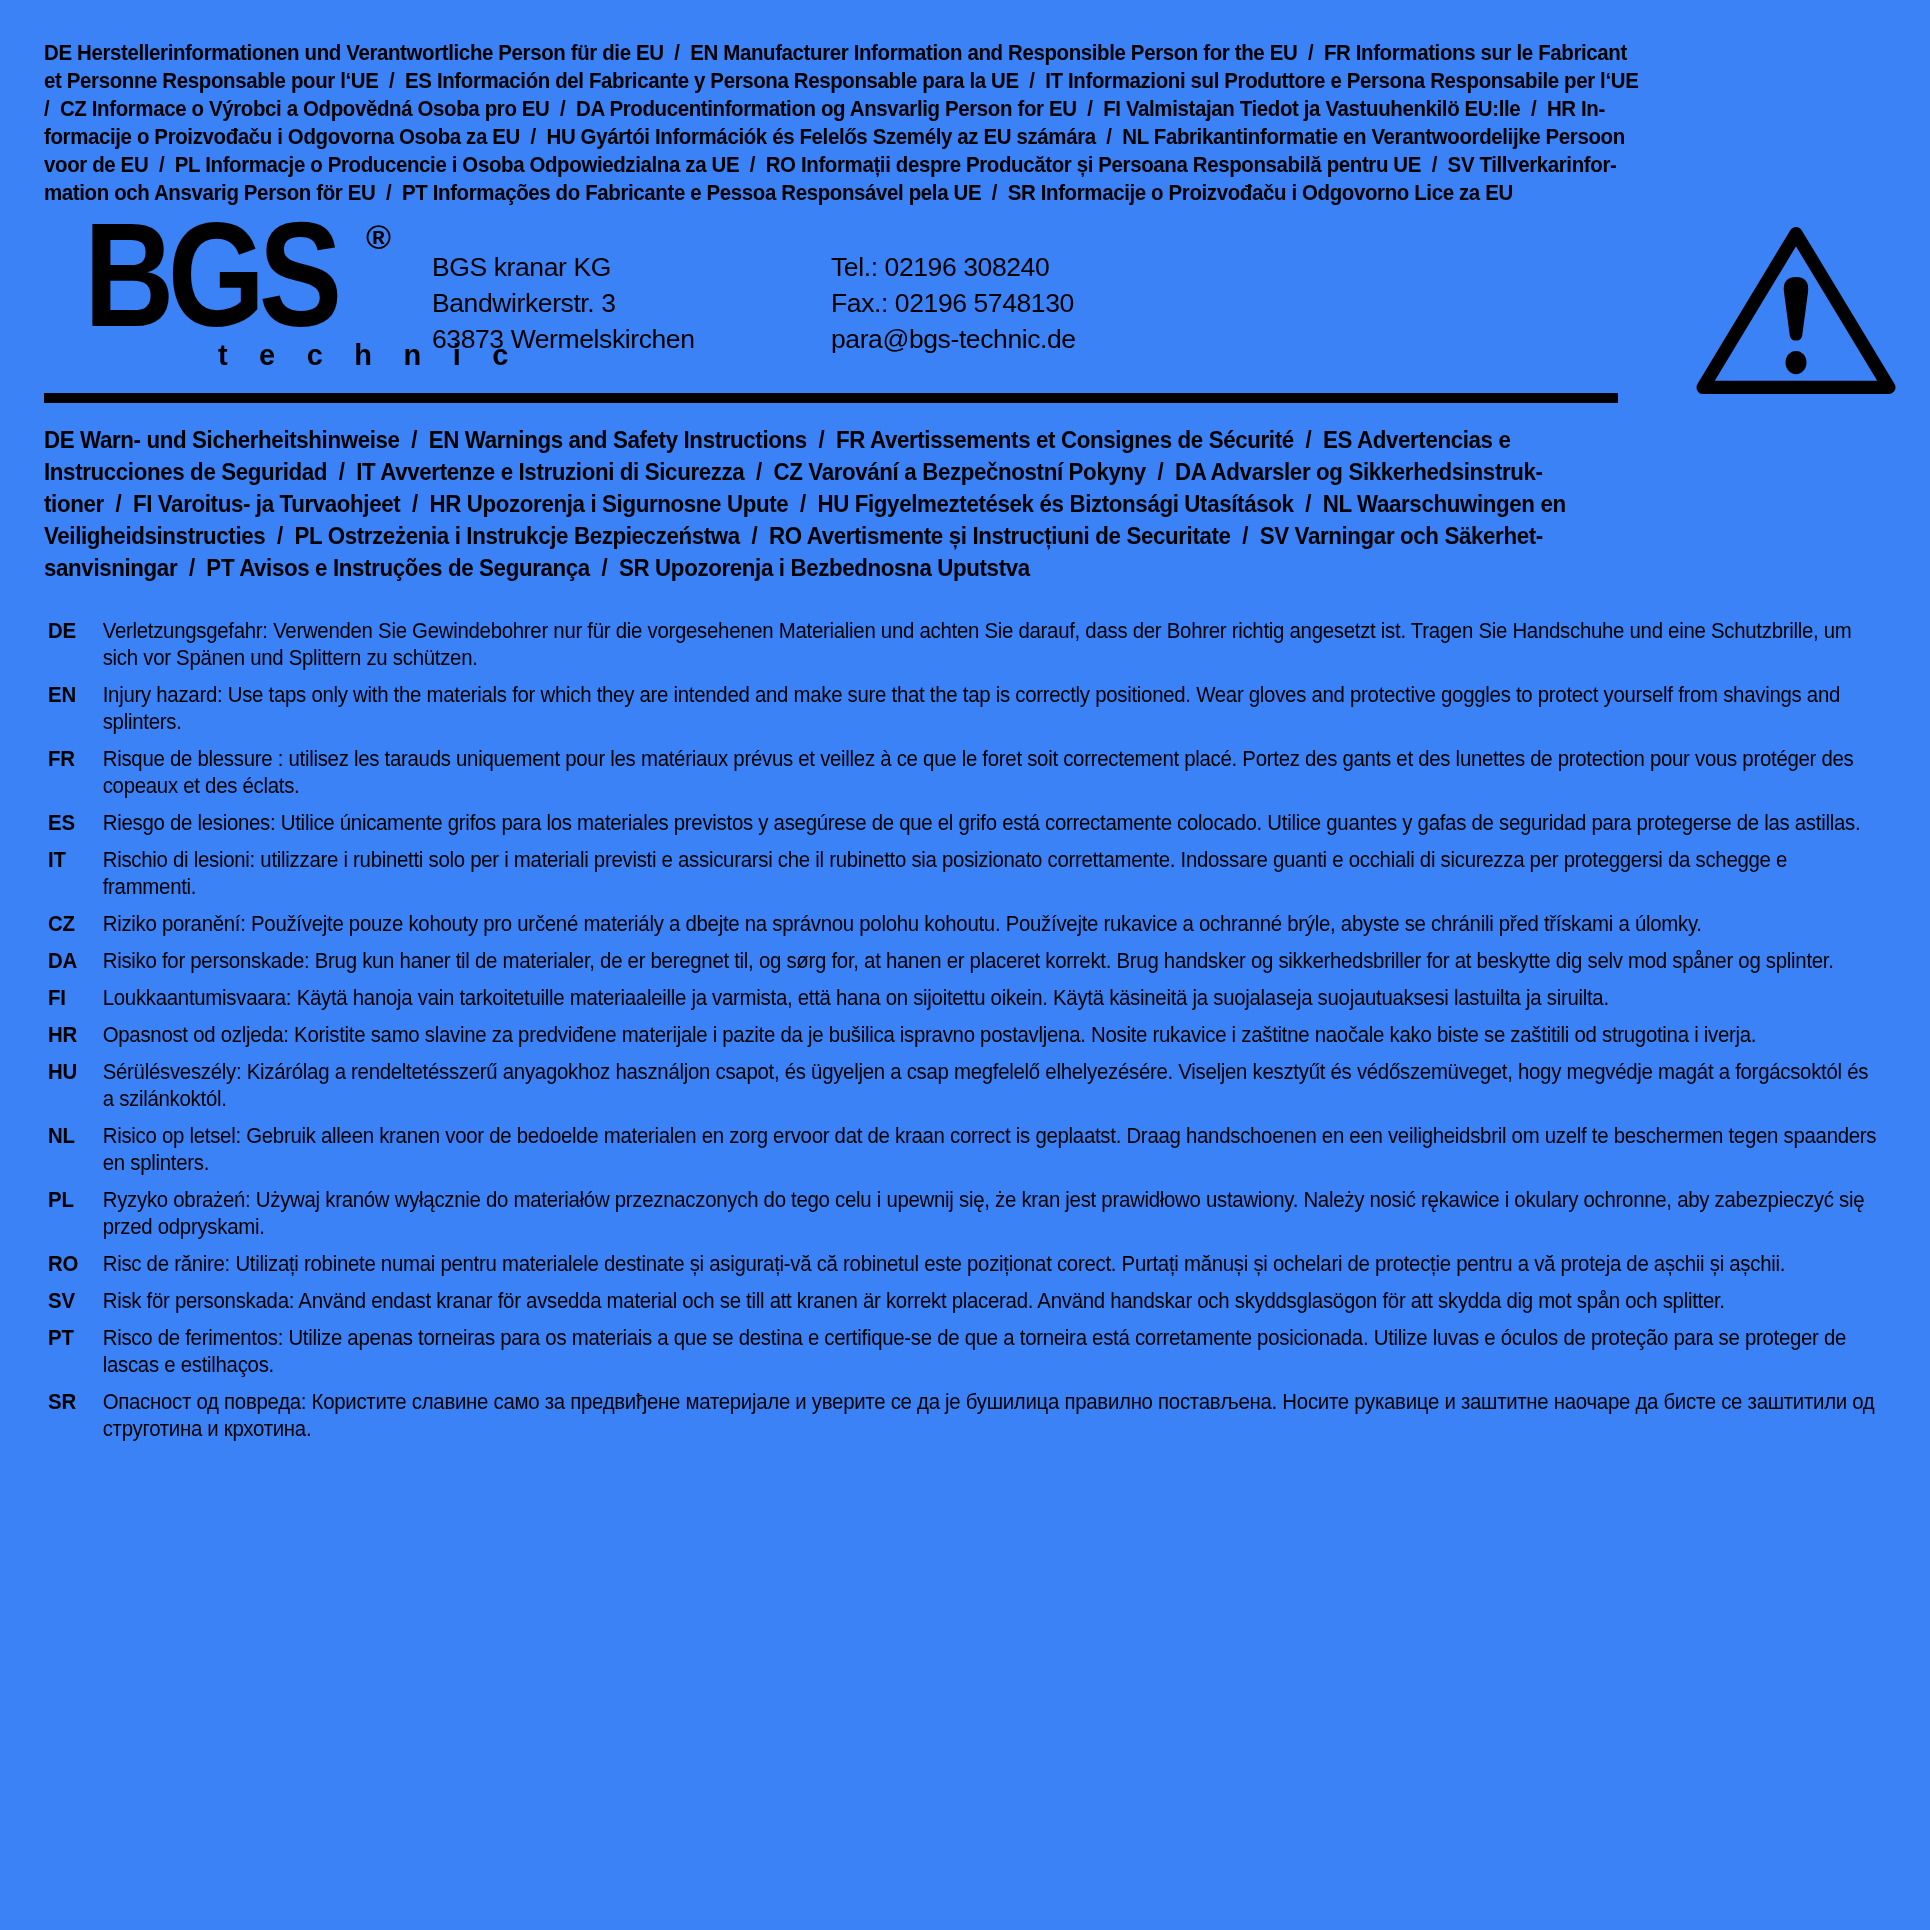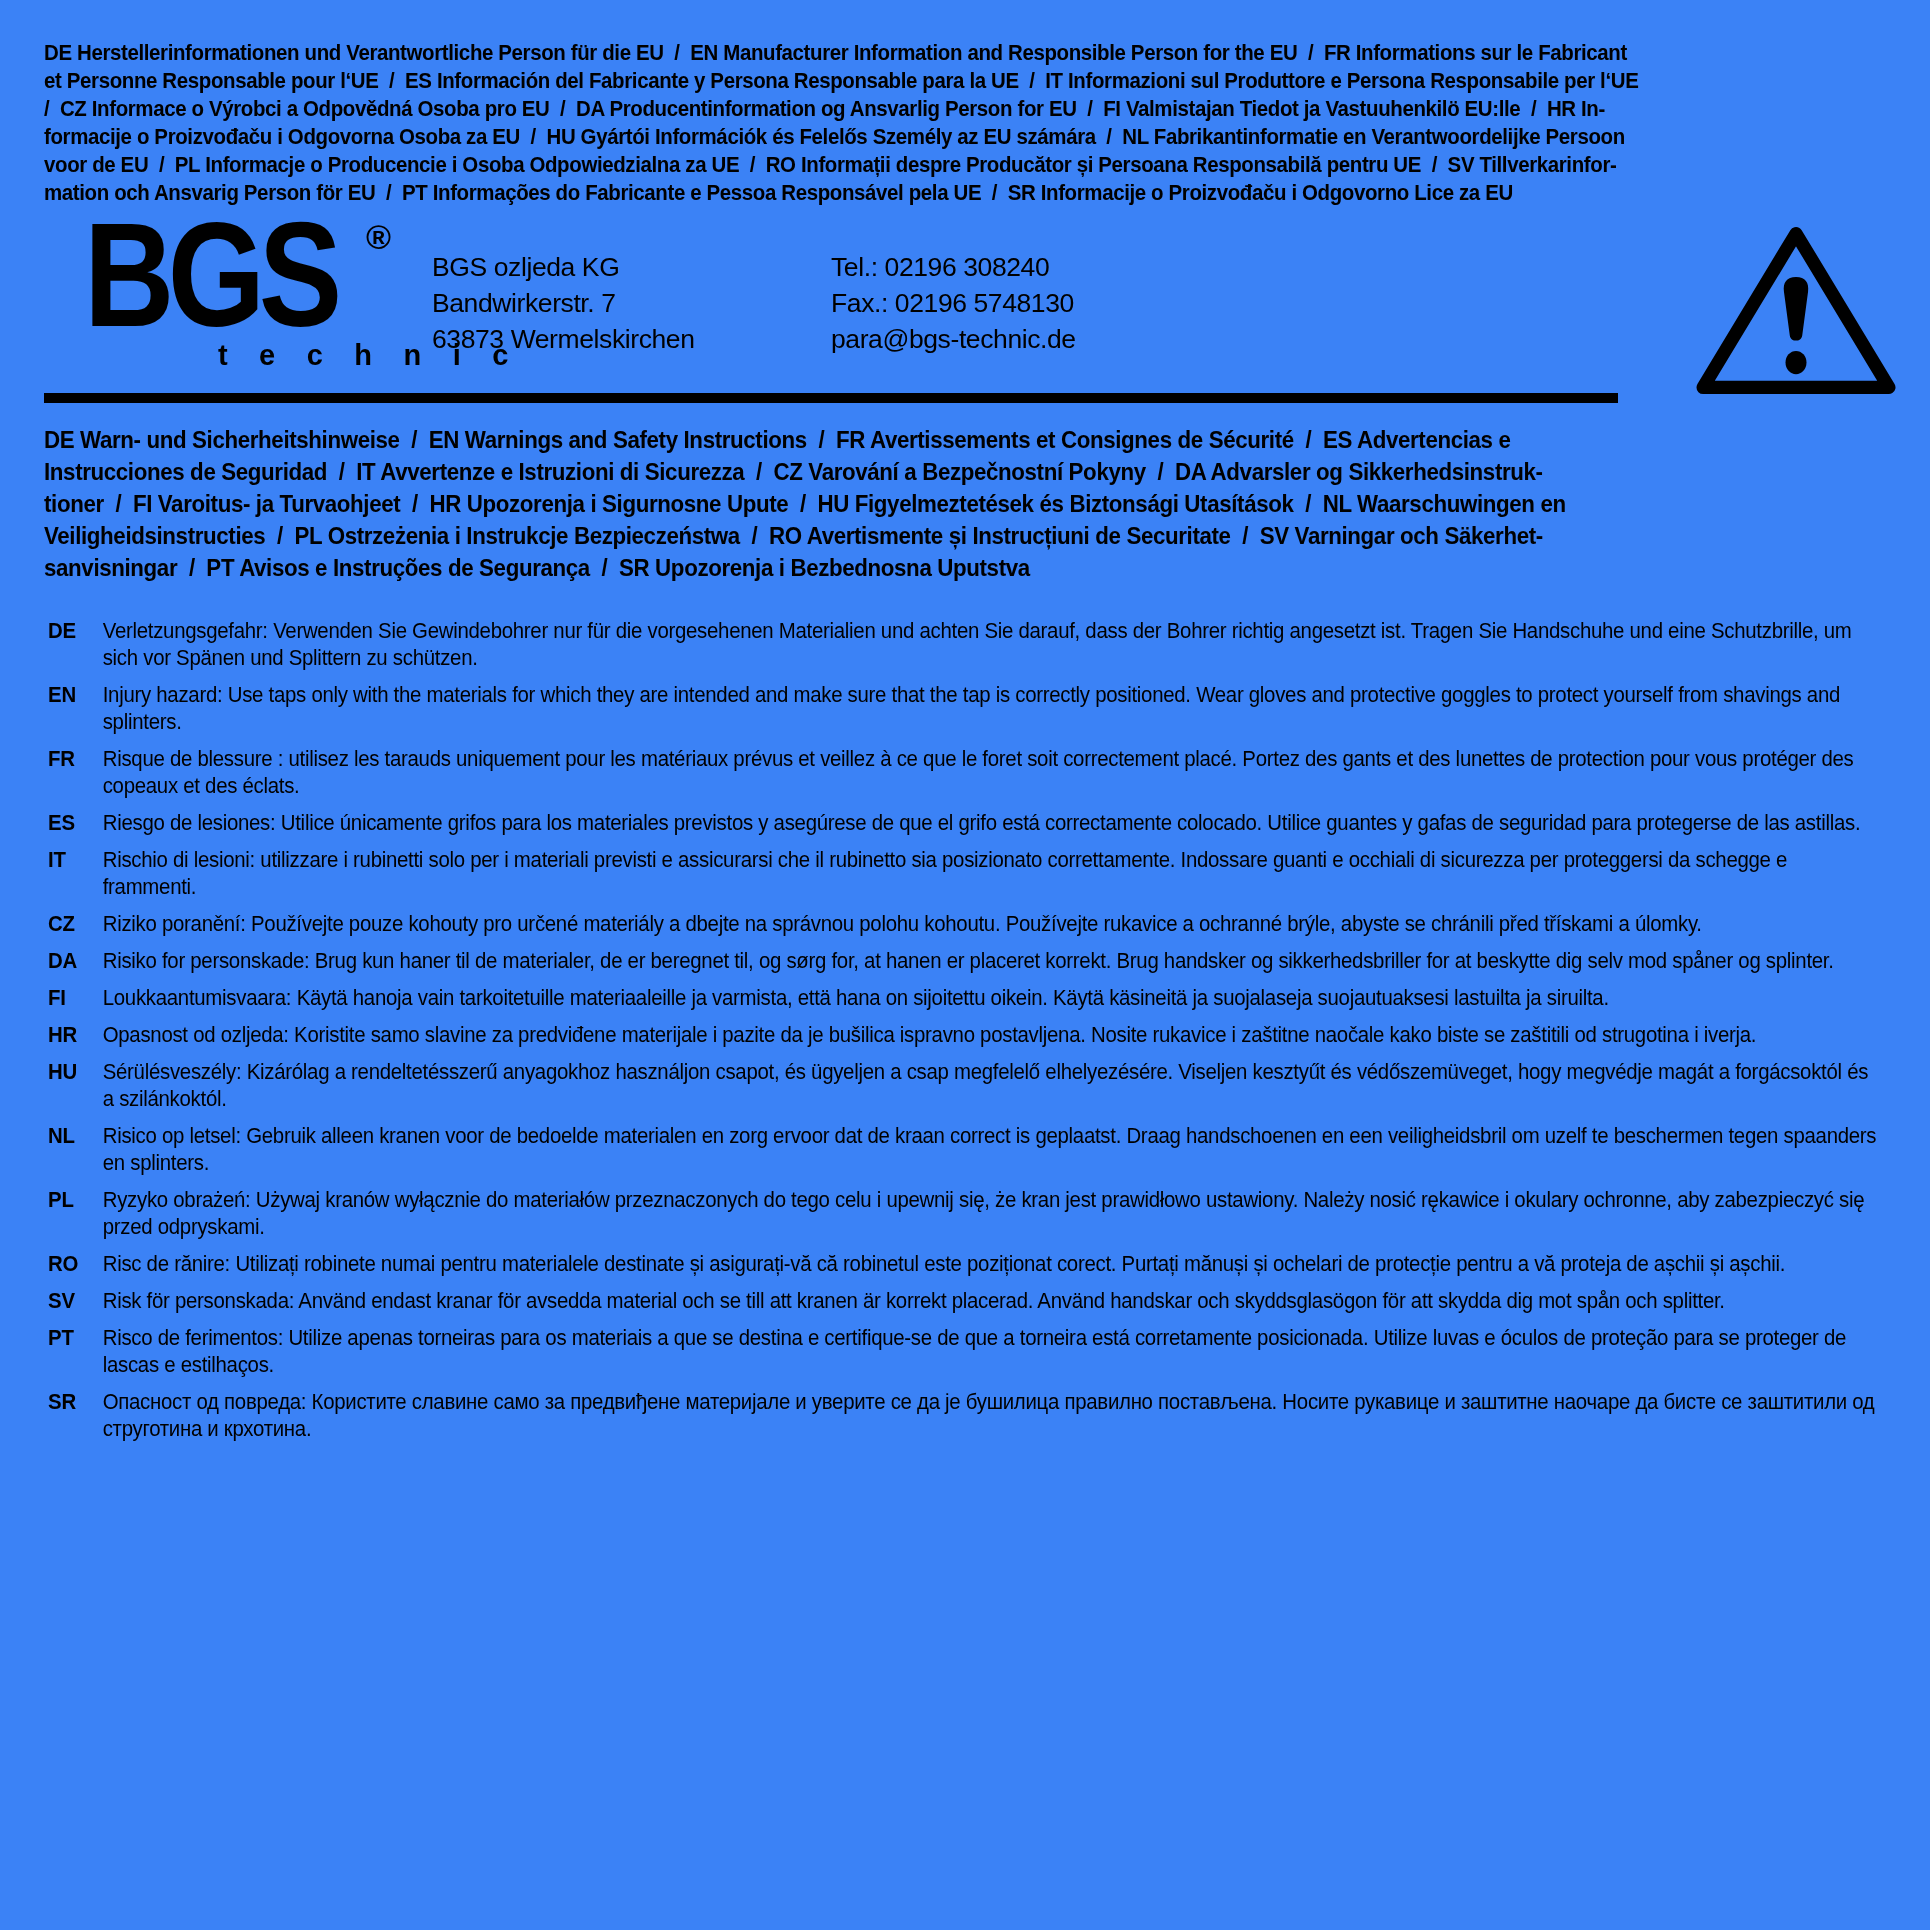--- a/index.html
+++ b/index.html
@@ -63,22 +63,22 @@
     <div>mation och Ansvarig Person för EU  /  PT Informações do Fabricante e Pessoa Responsável pela UE  /  SR Informacije o Proizvođaču i Odgovorno Lice za EU</div>
   </div>
 
   <div class="logo-block">
     <span class="bgs-word">BGS</span>
     <span class="reg-mark">®</span>
     <div class="logo-sub">t e c h n i c</div>
   </div>
 
   <div class="addr-block">
-    <div>BGS ozljeda KG</div>
-    <div>Bandwirkerstr. 7</div>
+    <div>BGS kranar KG</div>
+    <div>Bandwirkerstr. 3</div>
     <div>63873 Wermelskirchen</div>
   </div>
 
   <div class="contact-block">
     <div>Tel.: 02196 308240</div>
     <div>Fax.: 02196 5748130</div>
     <div>para@bgs-technic.de</div>
   </div>
 
 

